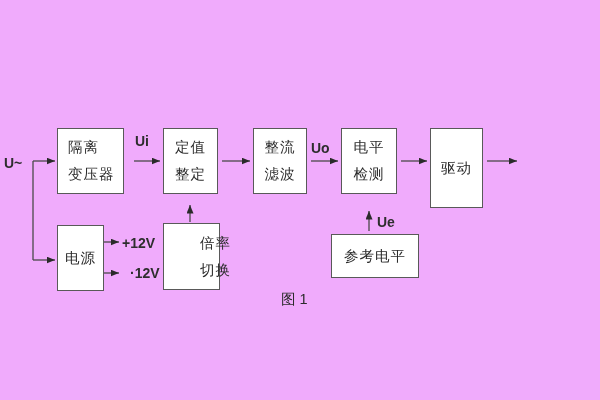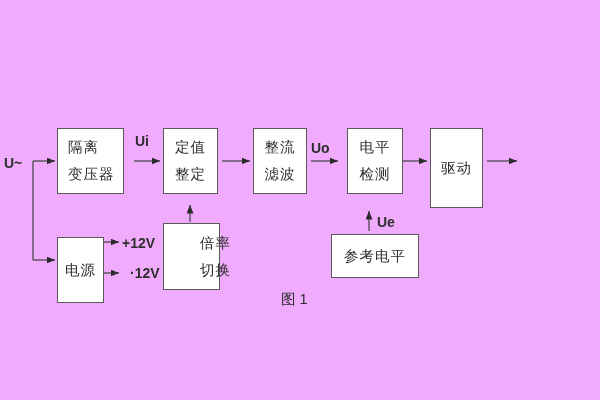--- a/index.html
+++ b/index.html
@@ -92,31 +92,31 @@
   <div class="box" style="left:163px; top:128px; width:55px; height:66px;">
     <span>定值</span>
     <span>整定</span>
   </div>
 
   <div class="box" style="left:253px; top:128px; width:54px; height:66px;">
     <span>整流</span>
     <span>滤波</span>
   </div>
 
-  <div class="box" style="left:341px; top:128px; width:56px; height:66px;margin-left:6px;">
+  <div class="box" style="left:341px; top:128px; width:56px; height:66px;">
     <span>电平</span>
     <span>检测</span>
   </div>
 
   <div class="box" style="left:430px; top:128px; width:53px; height:80px;">
     <span>驱动</span>
   </div>
 
 
-  <div class="box" style="left:57px; top:225px; width:47px; height:66px;margin-top:12px;">
+  <div class="box" style="left:57px; top:225px; width:47px; height:66px;">
     <span>电源</span>
   </div>
 
   <div class="box" style="left:163px; top:223px; width:57px; height:67px;padding-left:48px;">
     <span>倍率</span>
     <span>切换</span>
   </div>
 
   <div class="box" style="left:331px; top:234px; width:88px; height:44px;">
     <span>参考电平</span>

